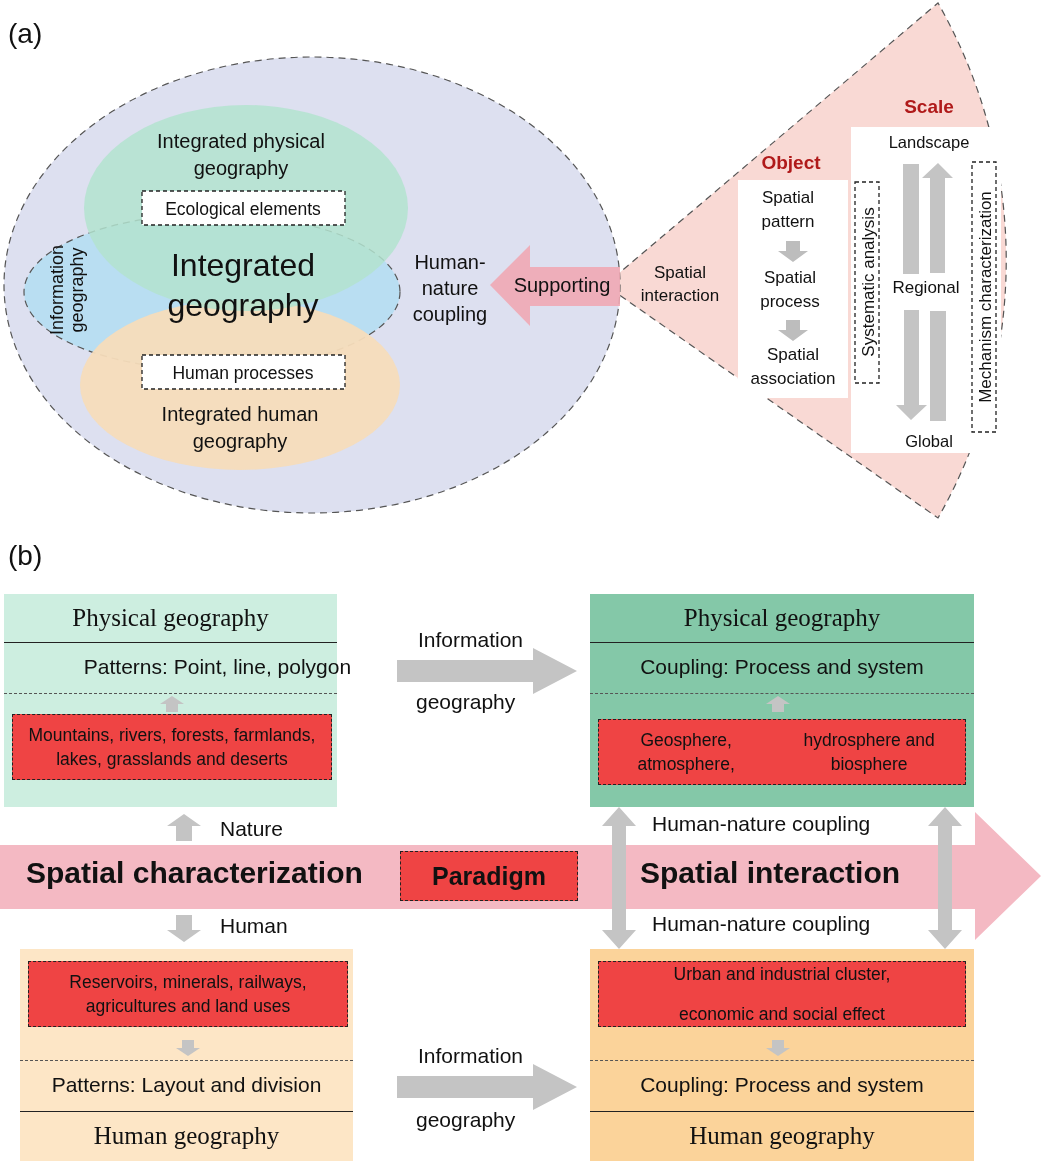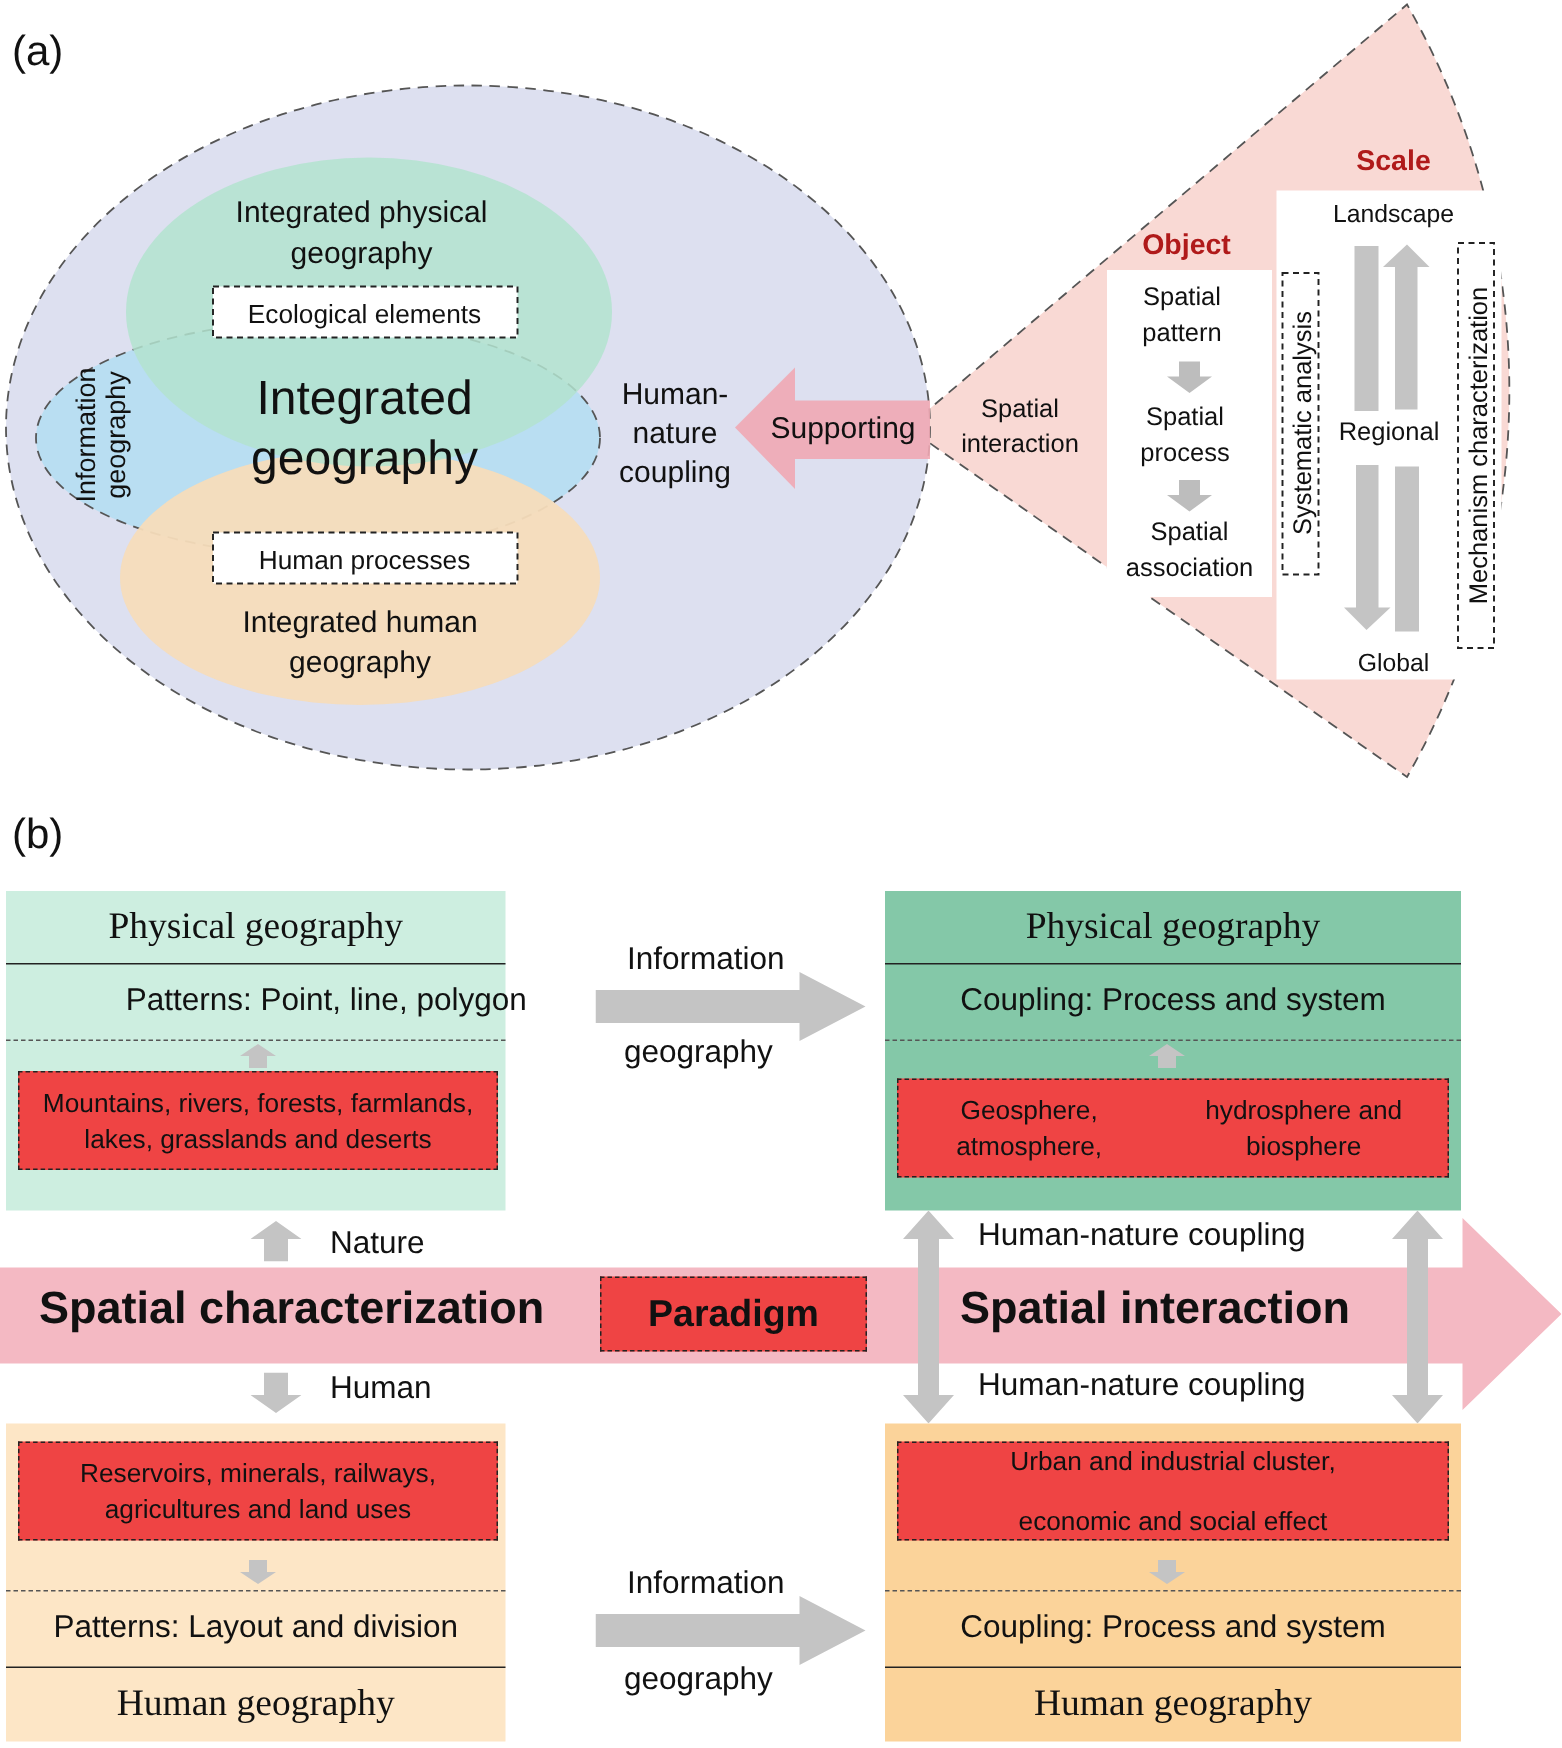--- a/index.html
+++ b/index.html
@@ -6,21 +6,21 @@
   body { width:1041px; height:1165px; position:relative; overflow:hidden;
          font-family:"Liberation Sans", sans-serif; color:#111; }
   .abs { position:absolute; }
   .panel-label { font-size:28px; }
   svg text { font-family:"Liberation Sans", sans-serif; fill:#111; }
   .box { position:absolute; box-sizing:border-box; }
   .ctr { display:flex; align-items:center; justify-content:center; text-align:center; }
   .dashed { border:1.5px dashed #222; background:#ef4444; }
   .green-light { background:#cdeee0; }
   .green-dark { background:#84c8a8; }
-  .orange-light { background:#fde6c6; }
+  .orange-light { background:#fde6c6;margin-left:16px; }
   .orange-dark { background:#fbd39a; }
   .solid-line { position:absolute; height:1px; background:#222; }
   .dash-line { position:absolute; height:0; border-top:1px dashed #555; }
   .t26 { font-size:25px;font-family:Liberation Serif, serif; }
   .t22 { font-size:21px; }
   .t18 { font-size:17.5px; }
   .bold30 { font-size:30px; font-weight:bold; }
 </style>
 </head>
 <body>

